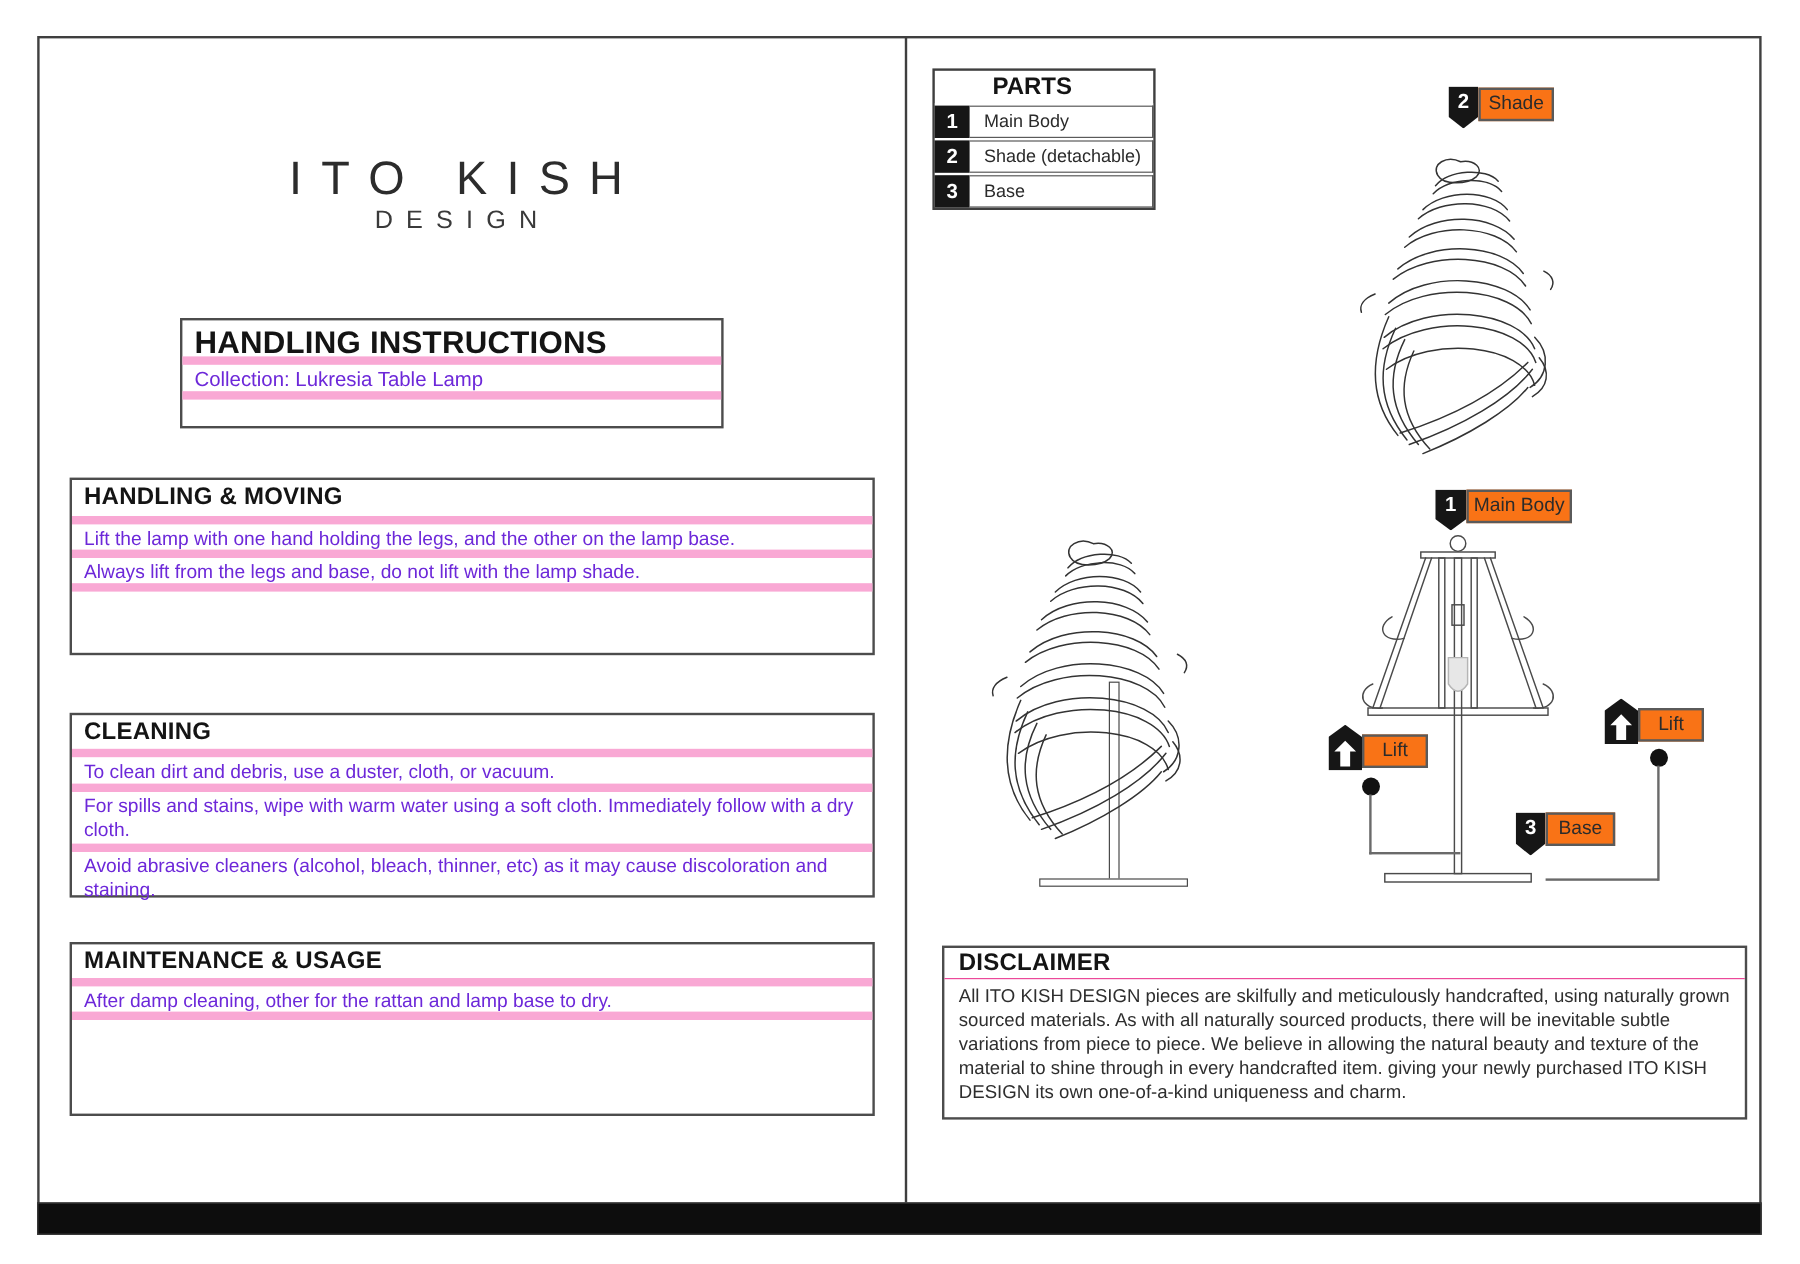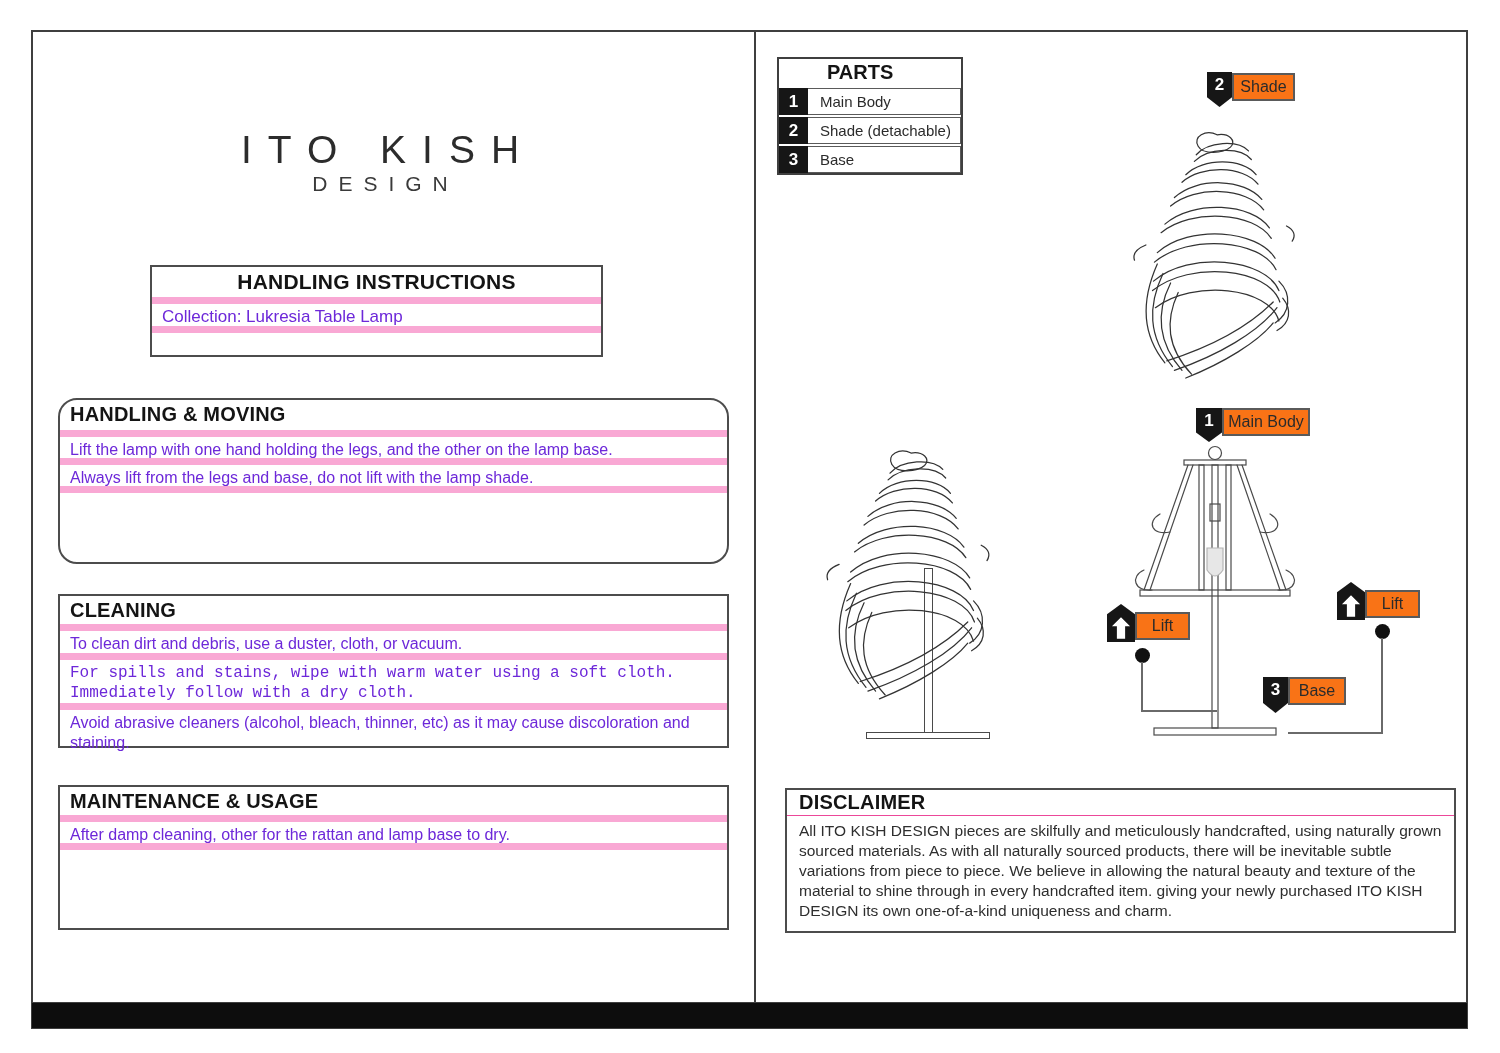--- a/index.html
+++ b/index.html
@@ -20,27 +20,27 @@
   .logo-main { font-size:39px; font-weight:300; letter-spacing:16px; color:#2c2c2c; padding-left:16px;text-align:center; }
   .logo-sub  { font-size:21px; font-weight:300; letter-spacing:11px; color:#3a3a3a; padding-left:11px; margin-top:0; }
 
   
   .doc-box { border:2px solid #4c4c4c; background:#fff; }
   .doc-row { border-top:7px solid #f9a8d4; padding:3px 10px; font-size:16px; line-height:20px; color:#6d28d9; }
   .doc-head { font-weight:800; font-size:20px; letter-spacing:.2px; color:#141414; padding:3px 10px; }
 
   
   #hi-box { left:150px; top:265px; width:453px; }
-  #hi-box .doc-head { font-size:21px;text-align:center; }
+  #hi-box .doc-head { font-size:26px; }
   #hi-row-collection { height:29px; font-size:17px; }
   #hi-row-empty { height:29px; }
 
   
   .section { left:58px; width:671px; }
-  #hm-box { top:398px; height:166px;border-radius:19px; }
+  #hm-box { top:398px; height:148px; }
   #cl-box { top:594px; height:154px; }
   #mu-box { top:785px; height:145px; }
 
   
   #parts-box { left:777px; top:57px; width:186px; border:2px solid #3f3f3f; }
   #parts-title { font-weight:800; font-size:20px; color:#141414; padding:2px 8px; height:27px;margin-left:40px; }
   .part-row { display:flex; border-top:2px solid #fff; height:29px; }
   .part-num { width:29px; background:#161616; color:#fff; font-weight:800; font-size:17px;
               display:flex; align-items:center; justify-content:center; }
   .part-label { flex:1; border:1px solid #5a5a5a; border-left:none; font-size:15px; color:#2b2b2b;
@@ -120,21 +120,21 @@
   <div class="abs doc-box section" id="hm-box">
     <div class="doc-head" style="height:30px;">HANDLING &amp; MOVING</div>
     <div class="doc-row" style="height:28px;">Lift the lamp with one hand holding the legs, and the other on the lamp base.</div>
     <div class="doc-row" style="height:28px;">Always lift from the legs and base, do not lift with the lamp shade.</div>
     <div class="doc-row" style="height:60px;"></div>
   </div>
 
   <div class="abs doc-box section" id="cl-box">
     <div class="doc-head" style="height:28px;">CLEANING</div>
     <div class="doc-row" style="height:29px;">To clean dirt and debris, use a duster, cloth, or vacuum.</div>
-    <div class="doc-row" style="height:50px;font-family:Liberation Mono, monospace;">For spills and stains, wipe with warm water using a soft cloth. Immediately follow with a dry cloth.</div>
+    <div class="doc-row" style="height:50px;">For spills and stains, wipe with warm water using a soft cloth. Immediately follow with a dry cloth.</div>
     <div class="doc-row" style="height:43px;">Avoid abrasive cleaners (alcohol, bleach, thinner, etc) as it may cause discoloration and staining.</div>
   </div>
 
   <div class="abs doc-box section" id="mu-box">
     <div class="doc-head" style="height:28px;">MAINTENANCE &amp; USAGE</div>
     <div class="doc-row" style="height:28px;">After damp cleaning, other for the rattan and lamp base to dry.</div>
     <div class="doc-row" style="height:85px;"></div>
   </div>
 
   <div class="abs" id="parts-box">

